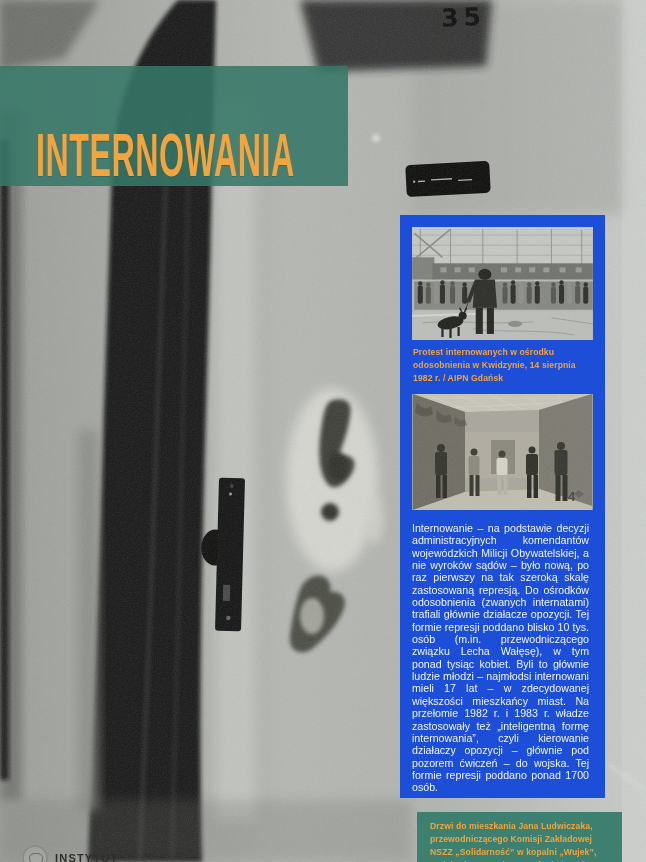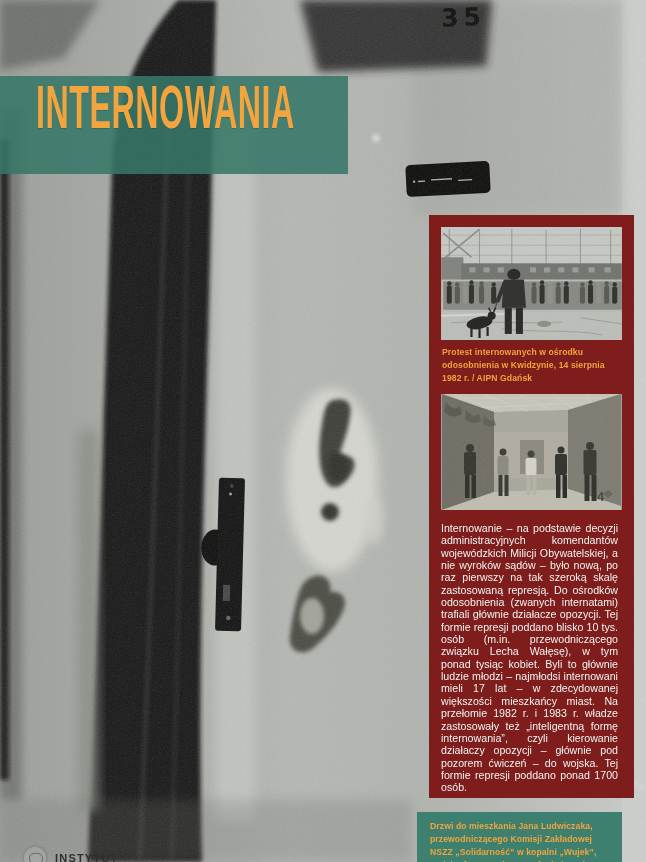--- a/index.html
+++ b/index.html
@@ -5,35 +5,35 @@
   html,body { margin:0; padding:0; background:#555; }
   .page {
     position:relative; width:646px; height:862px; overflow:hidden;
     background:#b3b6b1;
     font-family:"Liberation Sans", sans-serif;
   }
   .scene { position:absolute; left:0; top:0; z-index:0; }
 
   
   .banner {
-    position:absolute; left:0; top:76px; width:348px; height:98px;
+    position:absolute; left:0; top:66px; width:348px; height:120px;
     background:rgba(55,119,104,0.88);
-    display:flex; align-items:flex-start; z-index:3;
+    display:flex; align-items:flex-end; z-index:3;
   }
   .banner-title {
     color:#f2a43e; font-weight:bold; font-size:62px; line-height:1;
     letter-spacing:1px; white-space:nowrap;
     transform:scaleX(0.52); transform-origin:left center;
     margin-left:36px; text-shadow:0 1px 0 rgba(0,0,0,0.15);
   }
 
   
   .info-panel {
-    position:absolute; left:429px; top:215px; width:205px; height:583px;
-    background:#7f1d1d; z-index:3; box-sizing:border-box;
+    position:absolute; left:400px; top:215px; width:205px; height:583px;
+    background:#1d4ed8; z-index:3; box-sizing:border-box;
     padding:12px 16px 0 12px; overflow:hidden;
   }
   .photo-frame { width:181px; background:#9a9d98; line-height:0; }
   .caption {
     color:#f0a43c; font-weight:bold; font-size:8.6px; line-height:13px;
     margin:6px 1px 0 1px; letter-spacing:0.1px;
   }
   .photo2 { margin-top:9px; }
   .body-text {
     color:#eef4f1; font-size:10.65px; line-height:12.35px;

